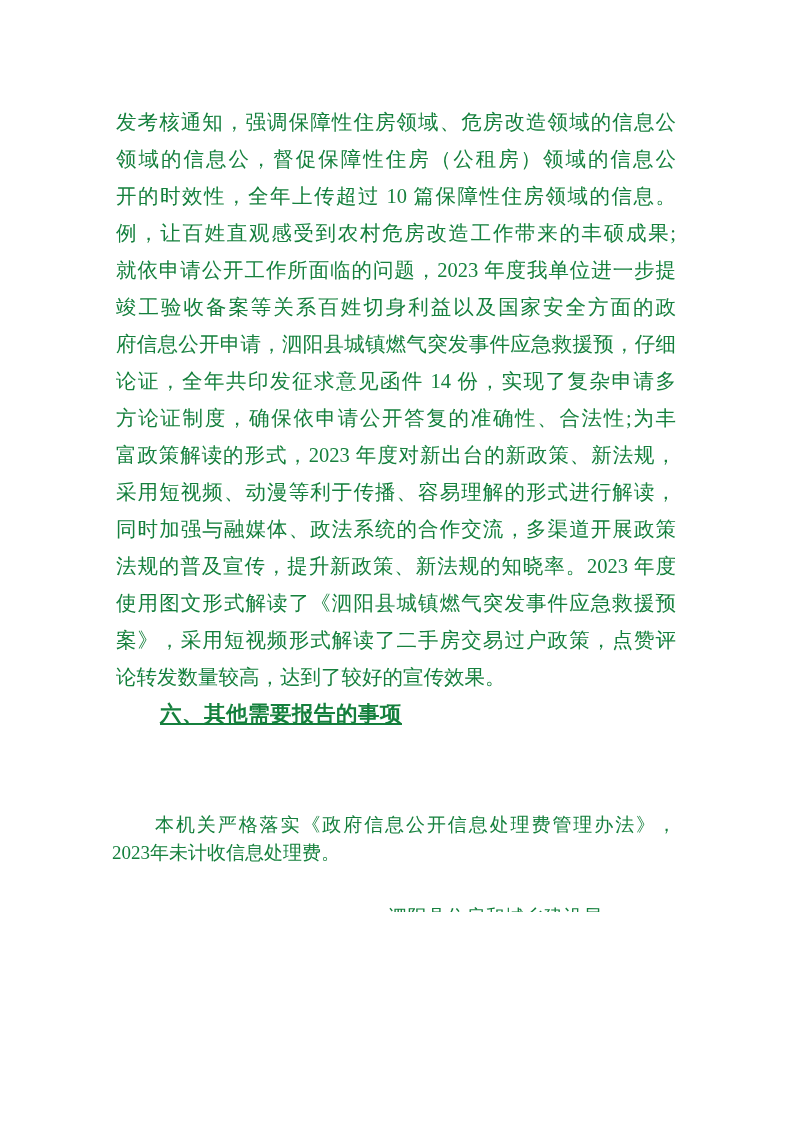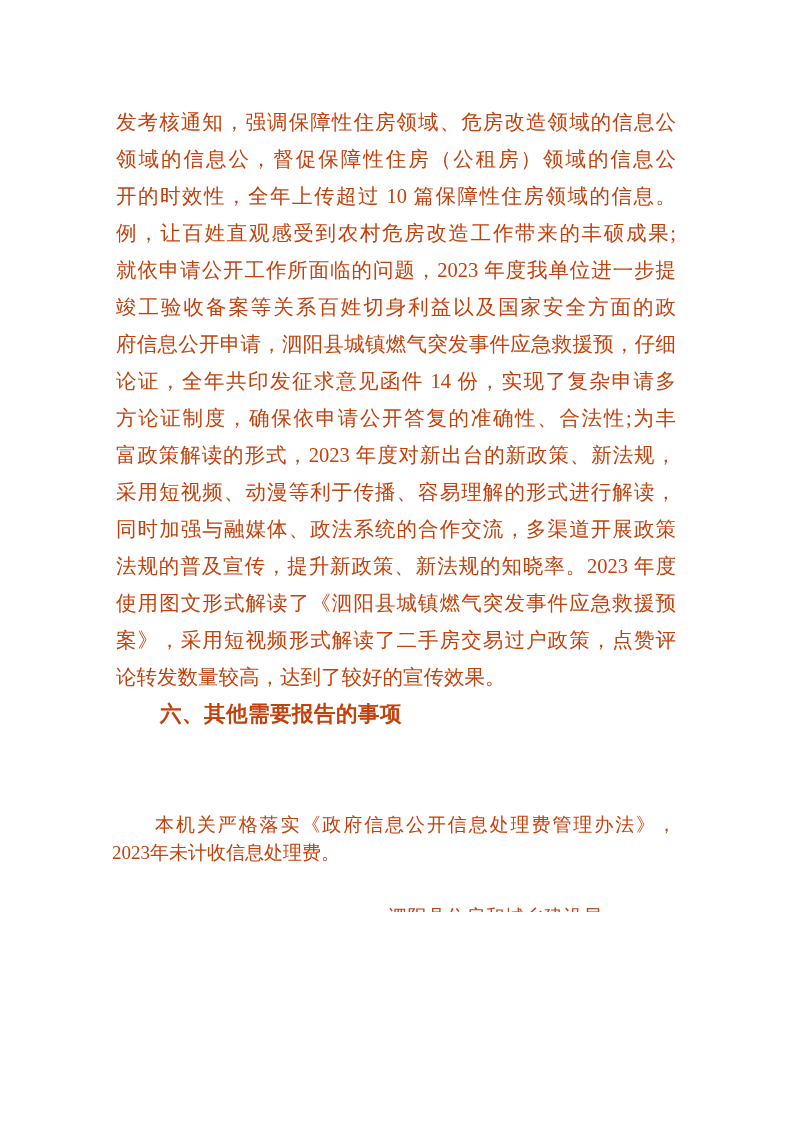--- a/index.html
+++ b/index.html
@@ -5,21 +5,21 @@
   html, body {
     margin: 0;
     padding: 0;
     background: #ffffff;
   }
   .page {
     position: relative;
     width: 793px;
     height: 912px;
     background: #ffffff;
-    color: #c2410c;
+    color: #15803d;
     font-family: "Liberation Serif", "DejaVu Serif", serif;
     overflow: hidden;
   }
   .body-text {
     position: absolute;
     left: 116px;
     top: 104px;
     width: 560px;
     font-size: 20.5px;
     line-height: 37px;
@@ -32,20 +32,21 @@
     text-align: justify;
     text-align-last: justify;
   }
   .section-heading {
     font-family: "Liberation Sans", "DejaVu Sans", sans-serif;
     font-weight: 700;
     font-size: 21.5px;
     line-height: 37px;
     padding-left: 44px;
     letter-spacing: 0.5px;
+    text-decoration: underline;
   }
   .closing {
     position: absolute;
     left: 112px;
     top: 811px;
     width: 564px;
     font-size: 19px;
     line-height: 28px;
   }
   .closing .line.indent-fill {

